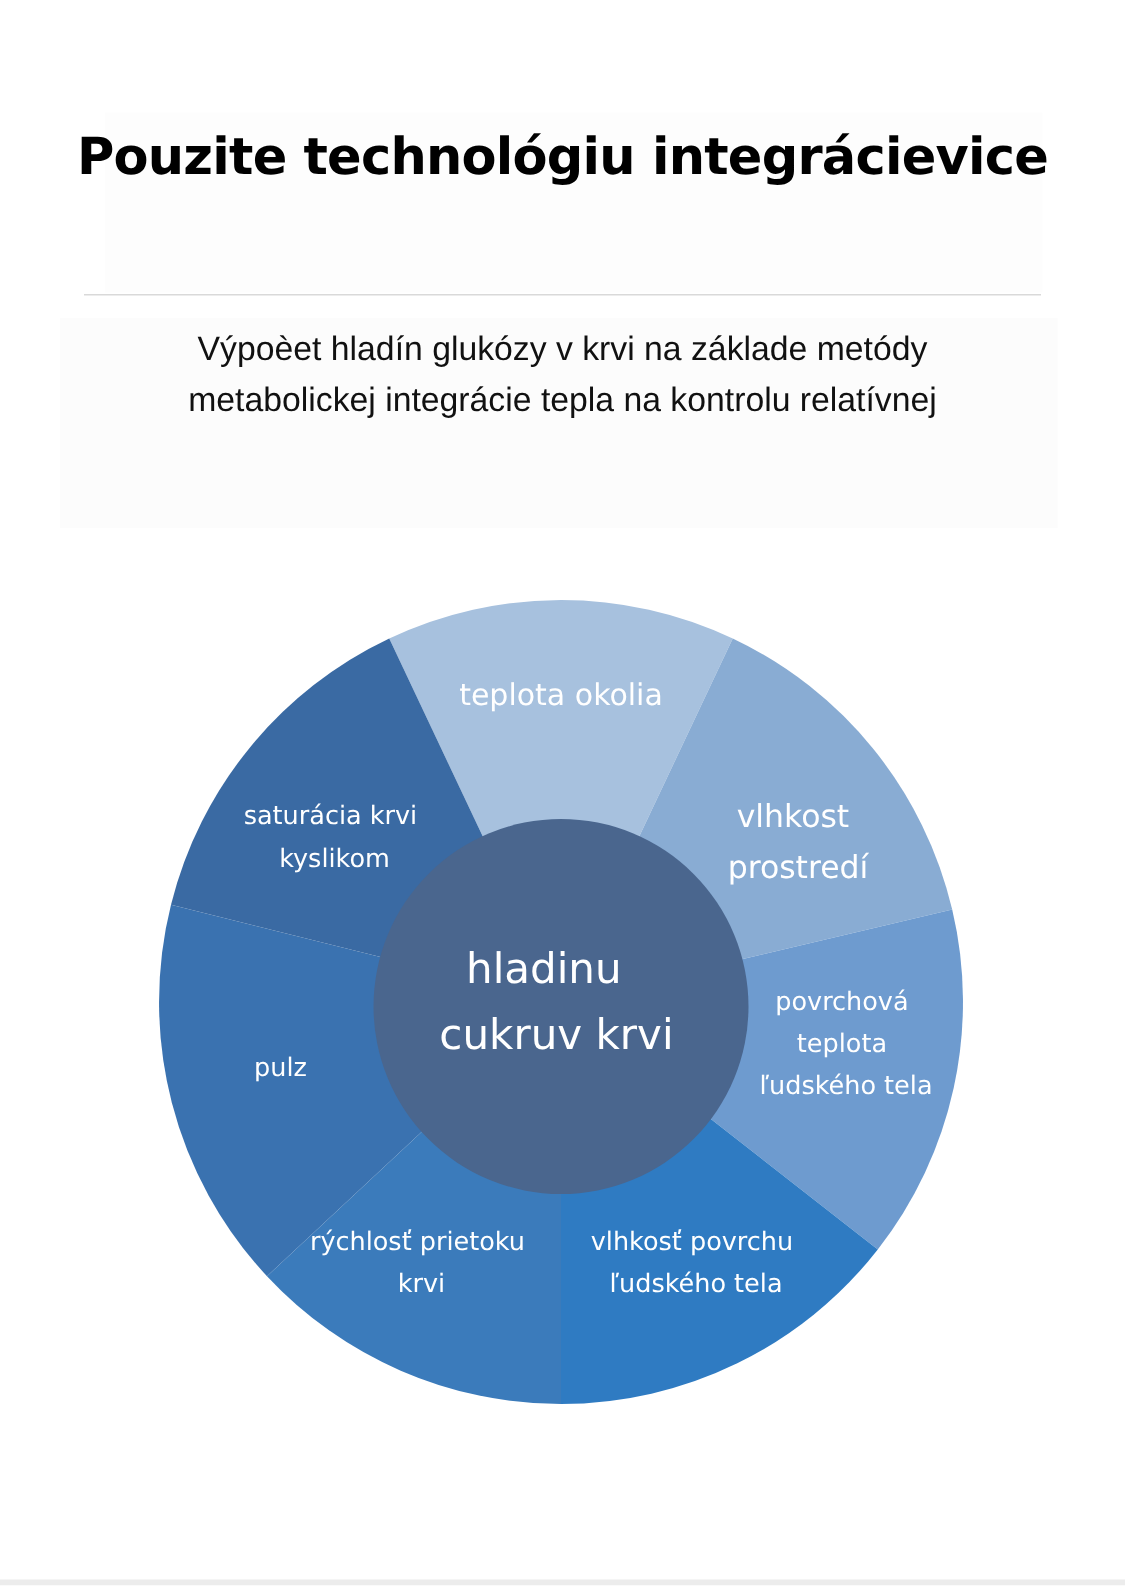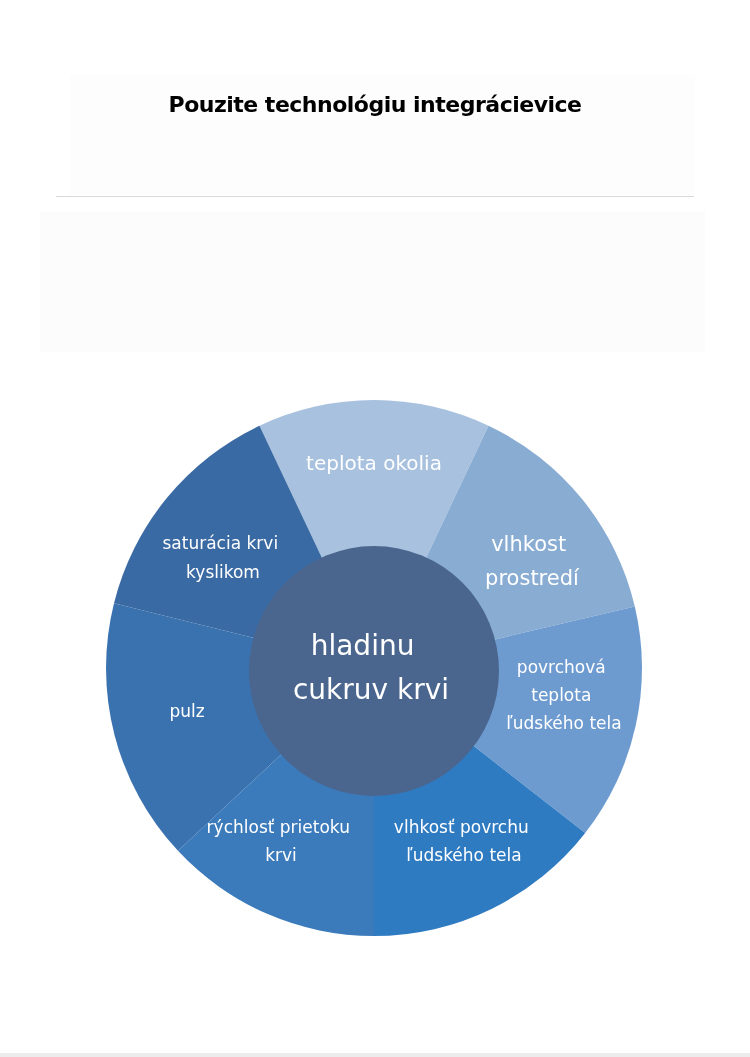--- a/index.html
+++ b/index.html
@@ -8,21 +8,21 @@
     background: #ffffff;
     font-family: "DejaVu Sans", sans-serif;
   }
   .title-box {
     position: absolute; left: 70px; top: 75px; width: 625px; height: 120px;
     background: #fdfdfd;
   }
   .title {
     position: absolute; left: 0; top: 80px; width: 750px;
     text-align: center; font-family: "DejaVu Sans", sans-serif;
-    font-weight: bold; font-size: 22px; line-height: 50px; color: #000;
+    font-weight: bold; font-size: 34px; line-height: 50px; color: #000;
     letter-spacing: -0.5px;
   }
   .divider {
     position: absolute; left: 56px; top: 196px; width: 638px; height: 1px;
     background: #d9d9d9;
   }
   .desc-box {
     position: absolute; left: 40px; top: 212px; width: 665px; height: 140px;
     background: #fcfcfc;
   }
@@ -43,20 +43,22 @@
 <body>
 
 <div class="title-box"></div>
 <div class="title">
   <div>Pouzite technológiu integrácievice</div>
 </div>
 <div class="divider"></div>
 
 <div class="desc-box"></div>
 <div class="desc">
+  <div>Výpoèet hladín glukózy v krvi na základe metódy</div>
+  <div>metabolickej integrácie tepla na kontrolu relatívnej</div>
 </div>
 
 <svg class="diagram" width="750" height="1057" viewBox="0 0 750 1057">
 
   <path d="M374,668 L259.5,425.7 A268,268 0 0,1 488.5,425.7 Z" fill="#a7c1de"></path>
   <path d="M374,668 L488.5,425.7 A268,268 0 0,1 634.8,606.4 Z" fill="#89acd3"></path>
   <path d="M374,668 L634.8,606.4 A268,268 0 0,1 585.2,833.0 Z" fill="#6e9bcf"></path>
   <path d="M374,668 L585.2,833.0 A268,268 0 0,1 374,936 Z" fill="#2f7bc2"></path>
   <path d="M374,668 L374,936 A268,268 0 0,1 178.0,850.8 Z" fill="#3b7bbb"></path>
   <path d="M374,668 L178.0,850.8 A268,268 0 0,1 114.0,603.2 Z" fill="#3a72b0"></path>

